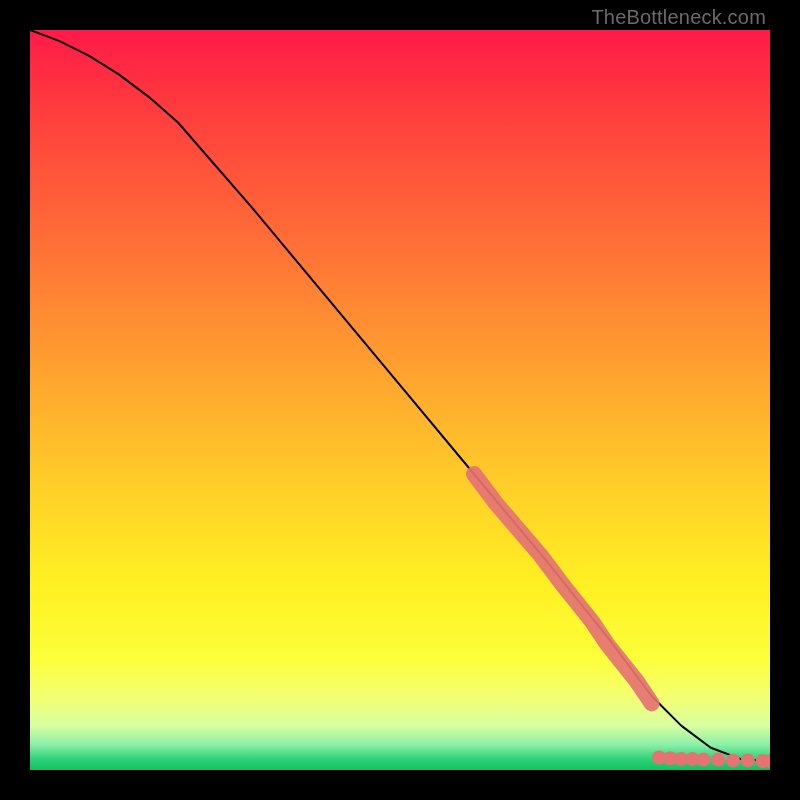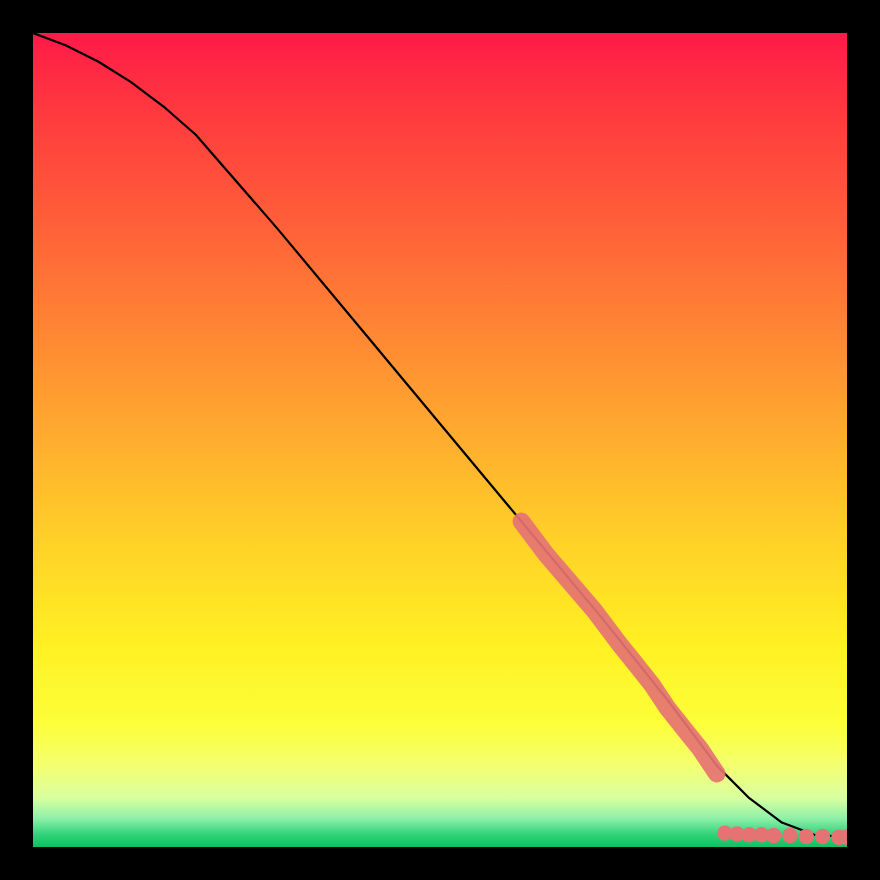--- a/index.html
+++ b/index.html
@@ -59,20 +59,21 @@
     font-weight: 500;
     letter-spacing: 0.2px;
     user-select: none;
   }
 </style>
 </head>
 <body>
 
 <div class="stage">
 
+  <div class="watermark">TheBottleneck.com</div>
 
   <div class="plot-area">
     <div class="gradient-bg"></div>
 
     <svg class="svg-layer" viewBox="0 0 740 740" preserveAspectRatio="none">
       <path id="main-curve" fill="none" stroke="#000" stroke-width="2" stroke-linecap="round" stroke-linejoin="round" d="M0.0 0.0 L29.6 11.1 L59.2 25.9 L88.8 44.4 L118.4 66.6 L148.0 92.5 L222.0 177.6 L296.0 266.4 L370.0 355.2 L444.0 444.0 L518.0 532.8 L577.2 606.8 L621.6 666.0 L651.2 695.6 L680.8 717.8 L710.4 728.9 L740.0 731.1"></path>
       <path id="thick-overlay" fill="none" stroke="#e57373" stroke-width="16" stroke-linecap="round" stroke-linejoin="round" opacity="0.92" d="M444.0 444.0 L466.2 473.6 L488.4 499.5 L510.6 525.4 L532.8 555.0 L547.6 573.5 L562.4 592.0 L577.2 614.2 L592.0 632.7 L606.8 651.2 L621.6 673.4"></path>
       <g id="tail-dots">
           <circle cx="629.0" cy="727.4" r="7" fill="#e57373"></circle>
           <circle cx="640.1" cy="728.2" r="7" fill="#e57373"></circle>

